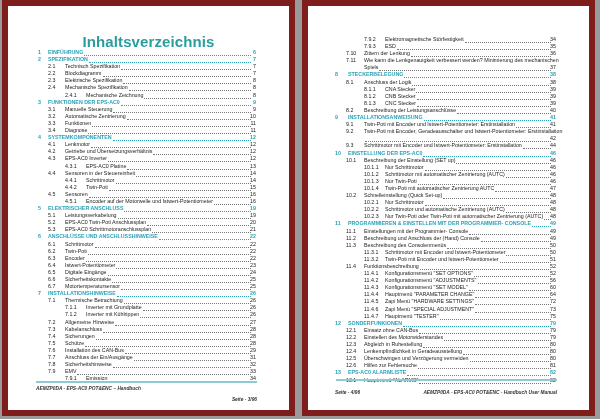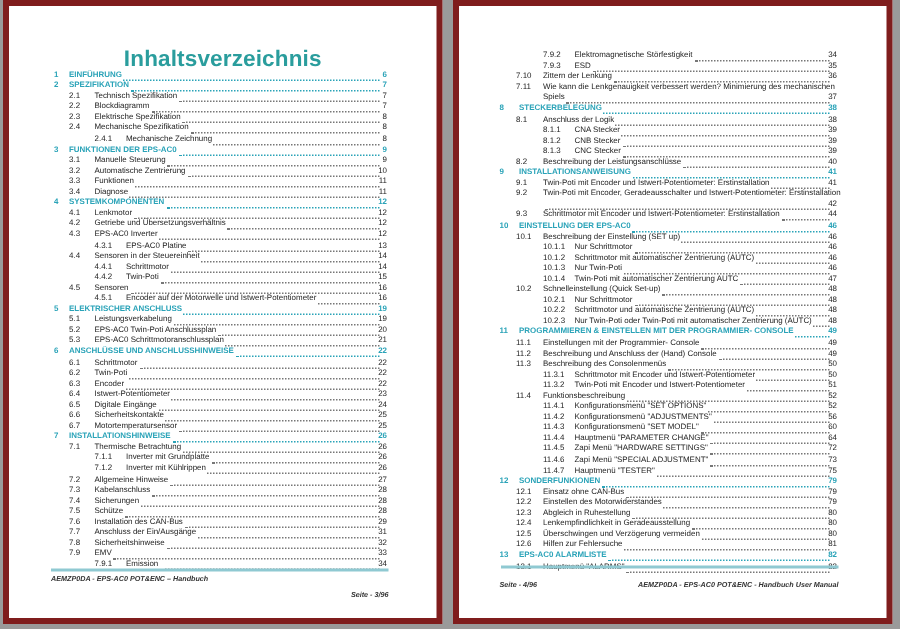--- a/index.html
+++ b/index.html
@@ -4,21 +4,21 @@
   <style>
     html, body { margin: 0; padding: 0; }
     body {
       width: 600px; height: 419px; overflow: hidden;
       background: #9a9a9a;
       position: relative;
       font-family: "Liberation Sans", sans-serif;
     }
     .page {
       position: absolute; top: 0; background: #ffffff;
-      box-sizing: border-box; border: 4px solid #7f1d1d;
+      box-sizing: border-box; border: 6px solid #7f1d1d;
     }
     #page-left { left: 2px; width: 293px; height: 416px; }
     #page-right { left: 302px; width: 293px; height: 416px; }
     .title {
       position: absolute; left: 0; right: 0; top: 27px;
       text-align: center; color: #2a9d9d; font-weight: bold;
       font-size: 15px; letter-spacing: 0.1px;
     }
     .toc { position: absolute; left: 0; right: 0; }
     #page-left .toc { top: 43px; }

